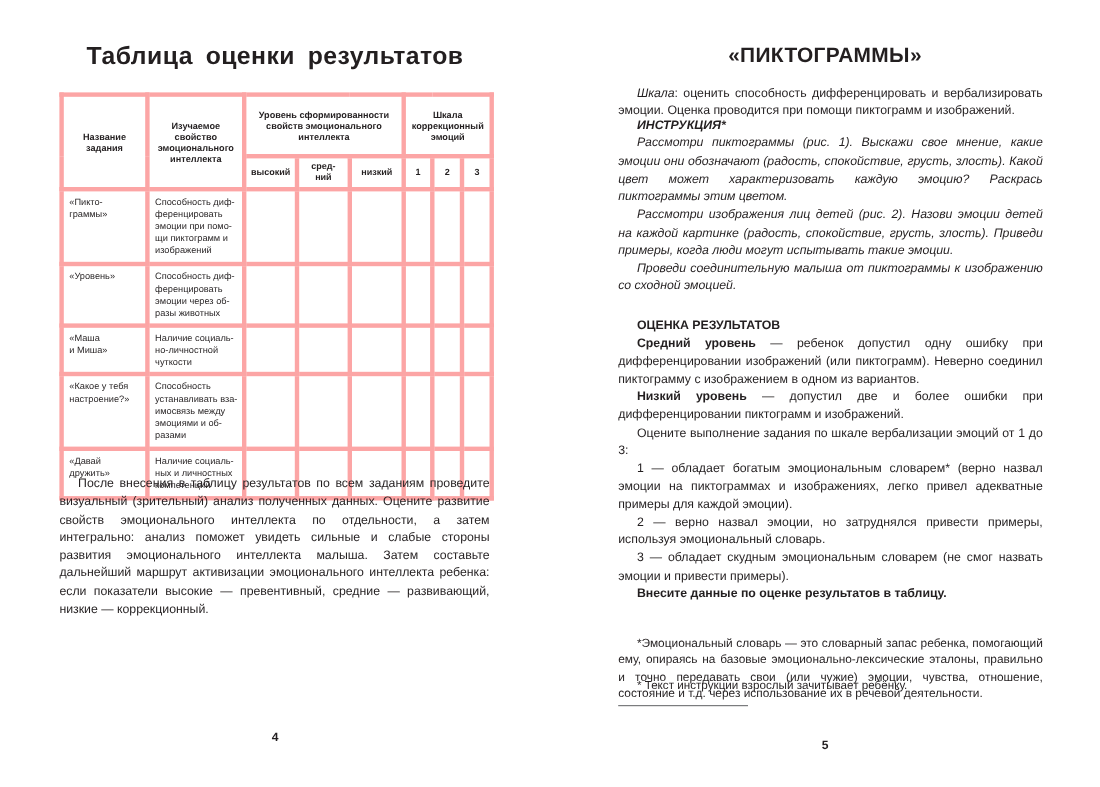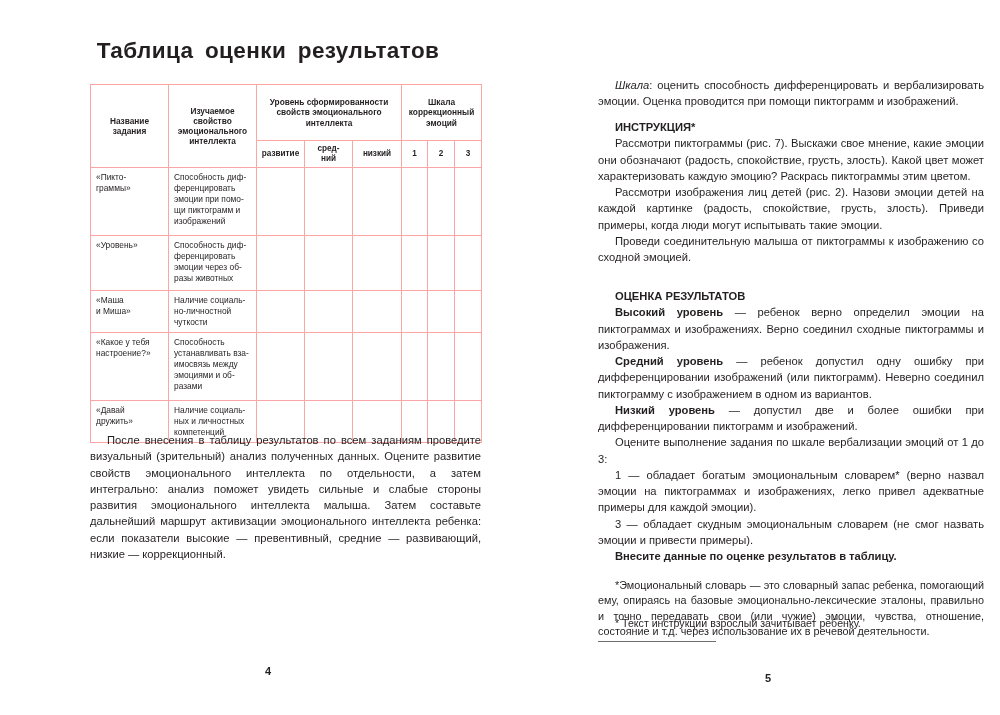--- a/index.html
+++ b/index.html
@@ -18,21 +18,20 @@
     position: relative;
     width: 1000px;
     height: 715px;
     display: flex;
   }
   .page {
     position: relative;
     width: 500px;
     height: 561px;
     box-sizing: border-box;
-    margin-left: 36px;
   }
   .page-left  { padding: 0; }
   .page-right { padding: 0; }
 
   
   .page-title {
     position: absolute;
     left: 0;
     right: 0;
     top: 38px;
@@ -47,21 +46,21 @@
     position: absolute;
     left: 54px;
     top: 84px;
     width: 391px;
     border-collapse: collapse;
     table-layout: fixed;
     font-size: 8.3px;
   }
   .results-table th,
   .results-table td {
-    border: 1px solid #fca5a5;
+    border: 4px solid #fca5a5;
     padding: 0;
     vertical-align: top;
   }
   .results-table th {
     text-align: center;
     vertical-align: middle;
     font-weight: bold;
     line-height: 1.22;
     padding: 3px 2px;
     color: #231f20;
@@ -184,21 +183,21 @@
           <col class="col-s3">
       </colgroup>
       <thead>
         <tr class="row-h1">
           <th rowspan="2">Название задания</th>
           <th rowspan="2">Изучаемое свойство эмоционального интеллекта</th>
           <th colspan="3">Уровень сформированности свойств эмоционального интеллекта</th>
           <th colspan="3">Шкала коррекционный эмоций</th>
         </tr>
         <tr class="row-h2">
-          <th class="hdr-sub">развитие</th>
+          <th class="hdr-sub">высокий</th>
           <th class="hdr-sub">сред-<br>ний</th>
           <th class="hdr-sub">низкий</th>
           <th class="hdr-sub">1</th>
           <th class="hdr-sub">2</th>
           <th class="hdr-sub">3</th>
         </tr>
       </thead>
       <tbody>
           <tr style="height: 68px;">
             <td class="task-cell">«Пикто-<br>граммы»</td>
@@ -253,39 +252,40 @@
         </tbody>
     </table>
 
     <div class="body-par left-par">После внесения в таблицу результатов по всем заданиям проведите визуальный (зрительный) анализ полученных данных. Оцените развитие свойств эмоционального интеллекта по отдельности, а затем интегрально: анализ поможет увидеть сильные и слабые стороны развития эмоционального интеллекта малыша. Затем составьте дальнейший маршрут активизации эмоционального интеллекта ребенка: если показатели высокие — превентивный, средние — развивающий, низкие — коррекционный.</div>
 
     <div class="folio folio-left">4</div>
   </div>
 
   <div class="page page-right">
 
+    <div class="r-title">«ПИКТОГРАММЫ»</div>
 
     <div class="r-block" style="top:77px;">
       <p><span class="em">Шкала</span><span>: оценить способность дифференцировать и вербализировать эмоции. Оценка проводится при помощи пиктограмм и изображений.</span></p>
     </div>
 
-    <div class="r-block" style="top:119px;">
+    <div class="r-block" style="top:106px;font-style:italic;">
       <p class="r-head">ИНСТРУКЦИЯ*</p>
-      <p>Рассмотри пиктограммы (рис. 7). Выскажи свое мнение, какие эмоции они обозначают (радость, спокойствие, грусть, злость). Какой цвет может характеризовать каждую эмоцию? Раскрась пиктограммы этим цветом.</p>
+      <p>Рассмотри пиктограммы (рис. 1). Выскажи свое мнение, какие эмоции они обозначают (радость, спокойствие, грусть, злость). Какой цвет может характеризовать каждую эмоцию? Раскрась пиктограммы этим цветом.</p>
       <p>Рассмотри изображения лиц детей (рис. 2). Назови эмоции детей на каждой картинке (радость, спокойствие, грусть, злость). Приведи примеры, когда люди могут испытывать такие эмоции.</p>
       <p>Проведи соединительную малыша от пиктограммы к изображению со сходной эмоцией.</p>
     </div>
 
     <div class="r-block" style="top:288px;">
       <p class="r-head">ОЦЕНКА РЕЗУЛЬТАТОВ</p>
-      <p><span class="bd">Высокий уровень</span><span> — ребенок верно определил эмоции на пиктограммах и изображениях. Верно соединил сходные пиктограммы и изображения.</span></p>
       <p><span class="bd">Средний уровень</span><span> — ребенок допустил одну ошибку при дифференцировании изображений (или пиктограмм). Неверно соединил пиктограмму с изображением в одном из вариантов.</span></p>
       <p><span class="bd">Низкий уровень</span><span> — допустил две и более ошибки при дифференцировании пиктограмм и изображений.</span></p>
       <p>Оцените выполнение задания по шкале вербализации эмоций от 1 до 3:</p>
       <p>1 — обладает богатым эмоциональным словарем* (верно назвал эмоции на пиктограммах и изображениях, легко привел адекватные примеры для каждой эмоции).</p>
+      <p>2 — верно назвал эмоции, но затруднялся привести примеры, используя эмоциональный словарь.</p>
       <p>3 — обладает скудным эмоциональным словарем (не смог назвать эмоции и привести примеры).</p>
       <p class="bd" style="text-indent:17px;">Внесите данные по оценке результатов в таблицу.</p>
     </div>
 
     <div class="r-block" style="top:578px; font-size:10.8px; line-height:15.3px;">
       <p>*Эмоциональный словарь — это словарный запас ребенка, помогающий ему, опираясь на базовые эмоционально-лексические эталоны, правильно и точно передавать свои (или чужие) эмоции, чувства, отношение, состояние и т.д. через использование их в речевой деятельности.</p>
     </div>
 
     <div class="footnote-rule"></div>
     <div class="footnote">* Текст инструкции взрослый зачитывает ребёнку.</div>

